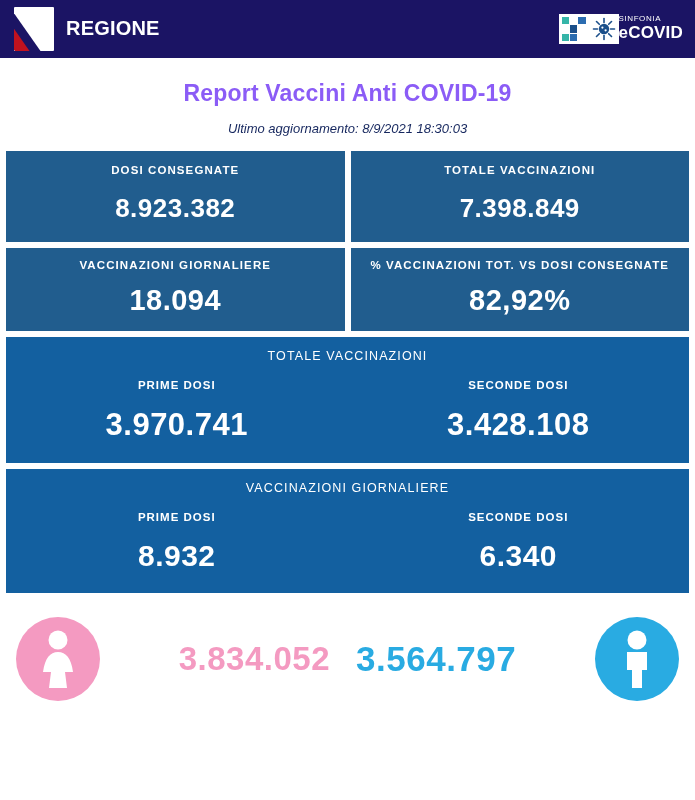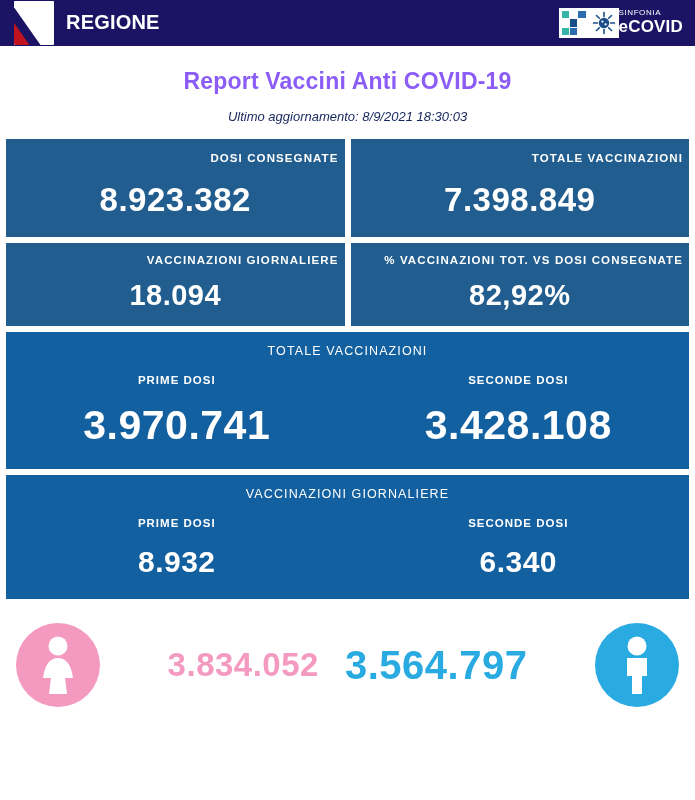--- a/index.html
+++ b/index.html
@@ -12,21 +12,21 @@
   .page {
     position: relative;
     width: 695px;
     height: 800px;
     background: #ffffff;
     overflow: hidden;
   }
 
   
   .header {
-    height: 46px;
+    height: 58px;
     background: #1b1464;
     display: flex;
     align-items: center;
     justify-content: space-between;
     padding: 0 12px 0 14px;
   }
   .brand {
     display: flex;
     align-items: center;
     gap: 12px;
@@ -131,24 +131,23 @@
     background: #215d8e;
     color: #ffffff;
     text-align: center;
     padding: 13px 6px 18px 6px;
   }
   .card .label {
     font-size: 11.5px;
     font-weight: bold;
     letter-spacing: 1.1px;
     text-transform: uppercase;
-    text-align: right;
   }
   .card .value {
-    font-size: 33px;
+    font-size: 26px;
     font-weight: bold;
     padding-top: 17px;
     letter-spacing: .5px;
   }
   .card.short { padding: 11px 6px 14px 6px; }
   .card.short .value { font-size: 29px; padding-top: 13px; }
 
   .wide {
     background: #1360a0;
     color: #ffffff;
@@ -168,21 +167,21 @@
   }
   .wide .sub {
     text-align: center;
     font-size: 11.5px;
     font-weight: bold;
     letter-spacing: 1px;
     text-transform: uppercase;
   }
   .wide .num {
     text-align: center;
-    font-size: 41px;
+    font-size: 31px;
     font-weight: bold;
     padding-top: 16px;
     letter-spacing: .5px;
   }
   .wide.daily .num { font-size: 30px; }
 
   
   .gender {
     display: flex;
     align-items: center;
@@ -197,21 +196,21 @@
     gap: 26px;
   }
   .num-f {
     color: #f49ac1;
     font-size: 33px;
     font-weight: bold;
     letter-spacing: .5px;
   }
   .num-m {
     color: #29abe2;
-    font-size: 40px;
+    font-size: 35px;
     font-weight: bold;
     letter-spacing: .5px;
   }
   .icon-circle {
     width: 84px; height: 84px;
     border-radius: 50%;
     display: flex; align-items: center; justify-content: center;
     flex: none;
   }
   .icon-circle.f { background: #f49ac1; }

